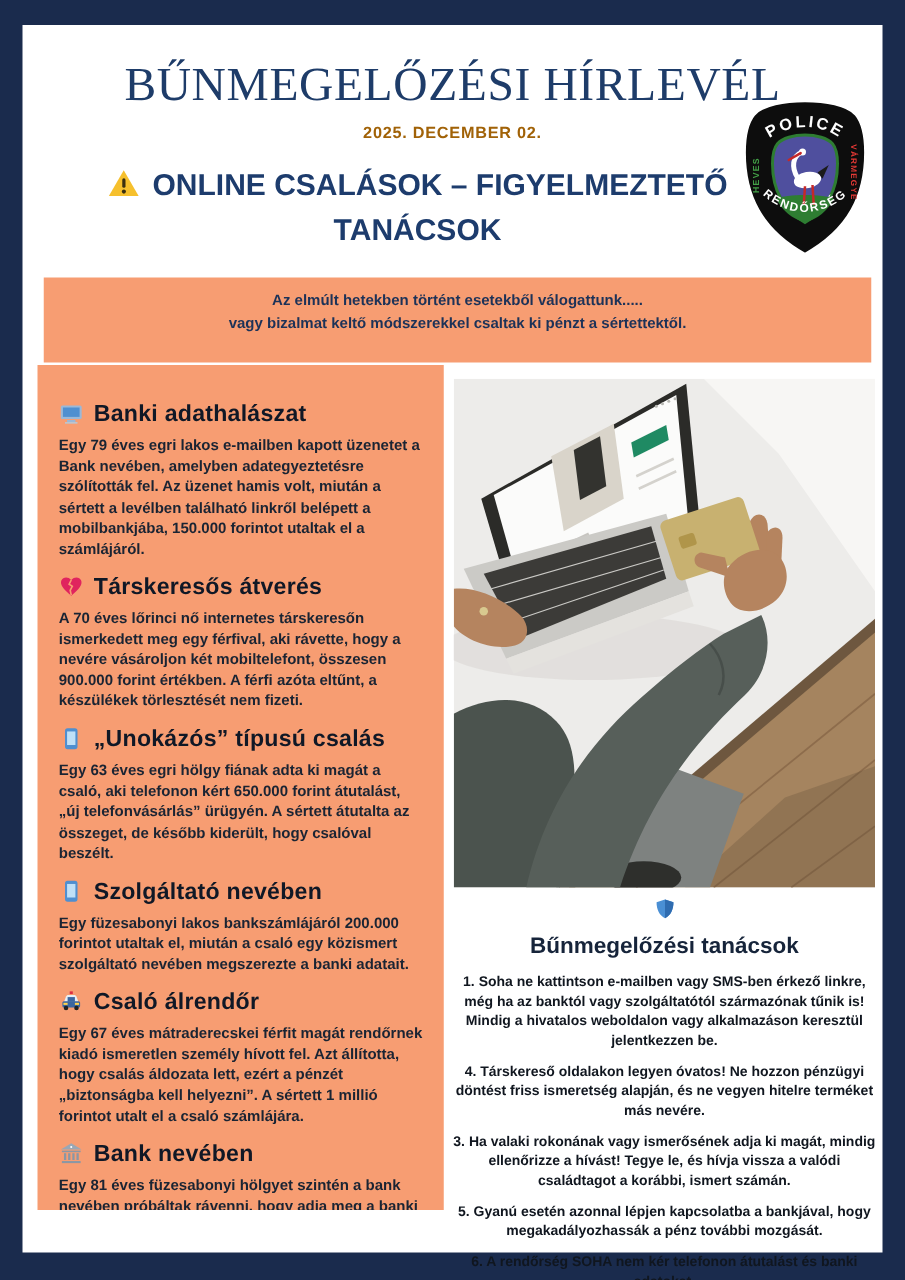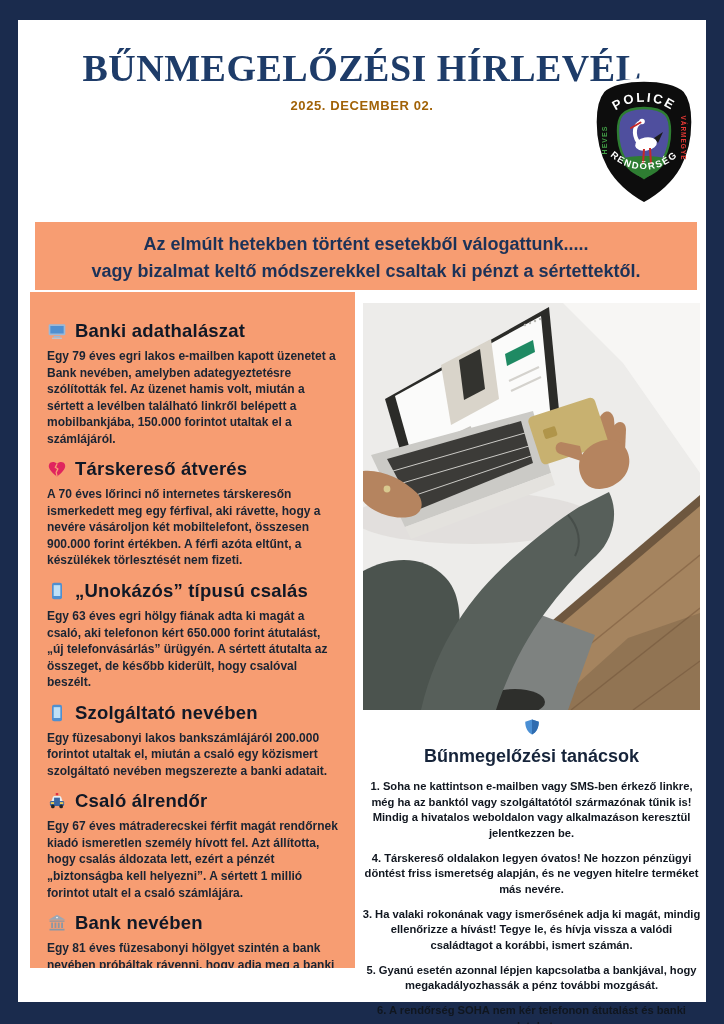--- a/index.html
+++ b/index.html
@@ -3,30 +3,30 @@
 <meta charset="utf-8">
 <style>
   html,body{margin:0;padding:0;}
   body{
     width:724px;height:1024px;position:relative;overflow:hidden;
     background:#1a2b4d;
     font-family:"Liberation Sans",sans-serif;
   }
   .page{position:absolute;left:18px;top:20px;width:688px;height:982px;background:#ffffff;}
   .title{
-    font-family:"Liberation Serif",serif;font-weight:bold;font-size:38px;
+    font-family:"Liberation Serif",serif;font-weight:normal;font-size:38px;
     color:#1e3c69;text-align:center;margin:26px 0 0;letter-spacing:.5px;
   }
   .date{ text-align:center;color:#a16207;font-size:13px;margin-top:8px;letter-spacing:.6px;font-weight:bold;}
   .subtitle{margin:18px 0 0 36px;width:560px;text-align:center;font-size:24px;font-weight:800;color:#1d3c6d;line-height:1.5;}
   .subtitle .wicon{display:inline-block;width:26px;height:26px;vertical-align:-4px;margin-right:10px;}
   .badge{position:absolute;left:570px;top:58px;width:112px;height:128px;}
   .banner{
     position:absolute;left:17px;top:202px;width:662px;height:68px;background:#f79d72;
-    color:#1c3258;font-weight:800;font-size:18px;text-align:center;line-height:1.52;
+    color:#1c3258;font-weight:800;font-size:12px;text-align:center;line-height:1.52;
     padding-top:9px;box-sizing:border-box;
   }
   .left-panel{
     position:absolute;left:12px;top:272px;width:325px;height:676px;background:#f79d72;
     box-sizing:border-box;padding:28px 17px 20px;overflow:hidden;
   }
   .section h3{
     font-size:18.5px;font-weight:800;color:#101826;margin:0 0 6px;
     display:flex;align-items:center;gap:8px;letter-spacing:.2px;
   }
@@ -43,20 +43,32 @@
   .tip{font-size:11.2px;font-weight:700;color:#10161f;line-height:1.4;margin:0 0 9px;}
 </style>
 </head>
 <body>
 
 <div class="page">
 
   <h1 class="title">BŰNMEGELŐZÉSI HÍRLEVÉL</h1>
   <div class="date">2025. DECEMBER 02.</div>
 
+  <div class="subtitle">
+    <div>
+      <span class="wicon">
+        <svg viewBox="0 0 24 24">
+            <path d="M12 2 L23 21 H1 Z" fill="#f6c02d"></path>
+            <rect x="10.9" y="8" width="2.4" height="7" rx="1.2" fill="#3a2f10"></rect>
+            <circle cx="12.1" cy="17.8" r="1.5" fill="#3a2f10"></circle>
+          </svg>
+      </span><span>ONLINE CSALÁSOK  – FIGYELMEZTETŐ</span>
+    </div>
+    <div>TANÁCSOK</div>
+  </div>
 
   <div class="badge">
     <svg viewBox="0 0 112 128">
       <defs>
         <path id="arcTop" d="M18 42 A46 42 0 0 1 94 42" fill="none"></path>
         <path id="arcBot" d="M13 66 A50 52 0 0 0 99 66" fill="none"></path>
       </defs>
       <path d="M56 2 C72 2 90 5 97 13 C102 19 105 30 105 44 C105 78 92 106 56 126 C20 106 7 78 7 44 C7 30 10 19 15 13 C22 5 40 2 56 2 Z" fill="#0d0d0d" stroke="#ffffff" stroke-width="3.4"></path>
       <path d="M56 30 C65 30 74 32.5 78 37 C80.5 40 82 46 82 53 C82 74 73 90 56 100 C39 90 30 74 30 53 C30 46 31.5 40 34 37 C38 32.5 47 30 56 30 Z" fill="#4f4f9e" stroke="#2e7d32" stroke-width="2.4"></path>
       <path d="M33 81 C41 77 71 77 79 81 C74 91 66 97 56 100 C46 97 38 91 33 81 Z" fill="#2e7d32"></path>
@@ -102,21 +114,21 @@
     </div>
 
     <div class="section">
       <h3>
         <span class="sicon">
           <svg viewBox="0 0 24 24">
               <path d="M12 21 C4 15 1 10 2.5 6.5 C4 3 9 2.5 12 6 C15 2.5 20 3 21.5 6.5 C23 10 20 15 12 21 Z" fill="#e0245e"></path>
               <path d="M12 6 L10 10 L13 12 L11 16 L12 20.5" stroke="#f79d72" stroke-width="1.6" fill="none"></path>
             </svg>
         </span>
-        <span>Társkereső átverés</span>
+        <span>Társkeresős átverés</span>
       </h3>
       <p>A 70 éves lőrinci nő internetes társkeresőn ismerkedett meg egy férfival, aki rávette, hogy a nevére vásároljon két mobiltelefont, összesen 900.000 forint értékben. A férfi azóta eltűnt, a készülékek törlesztését nem fizeti.</p>
     </div>
 
     <div class="section">
       <h3>
         <span class="sicon">
           <svg viewBox="0 0 24 24">
               <rect x="6" y="2" width="12" height="20" rx="2.5" fill="#4f8fd0"></rect>
               <rect x="8" y="5" width="8" height="13" fill="#bfe0f7"></rect>

